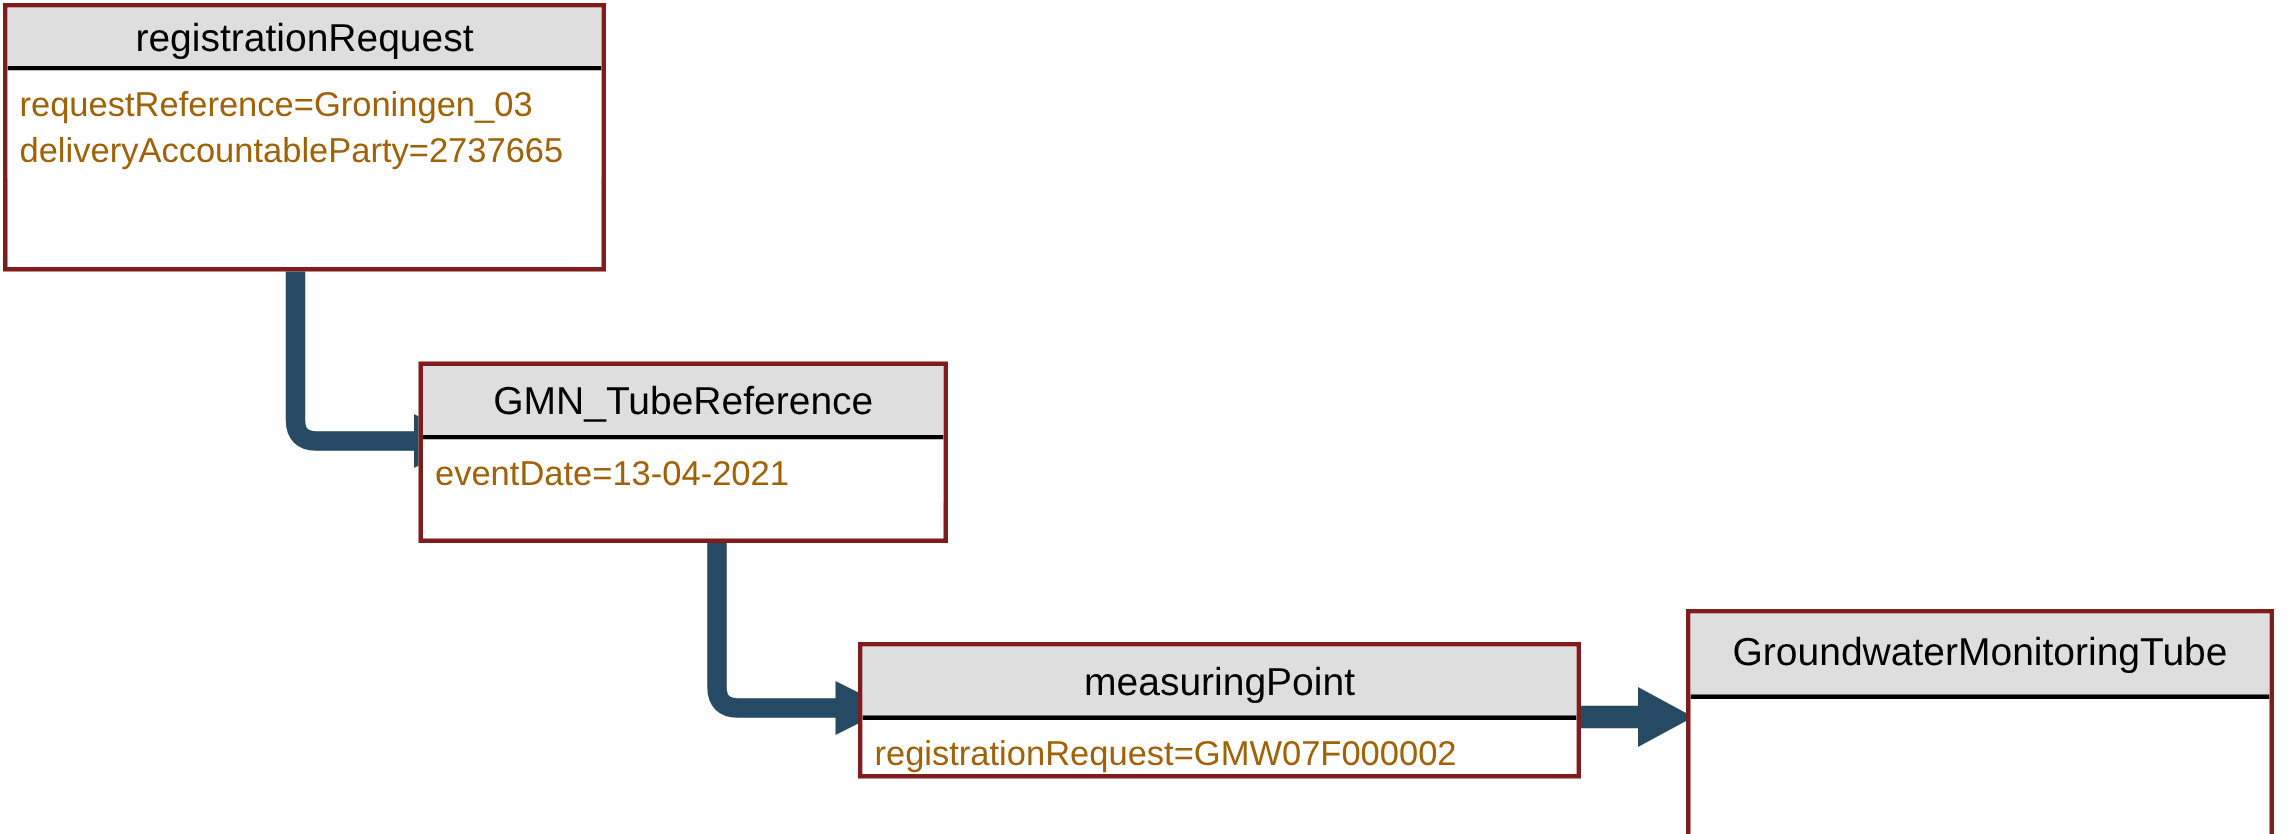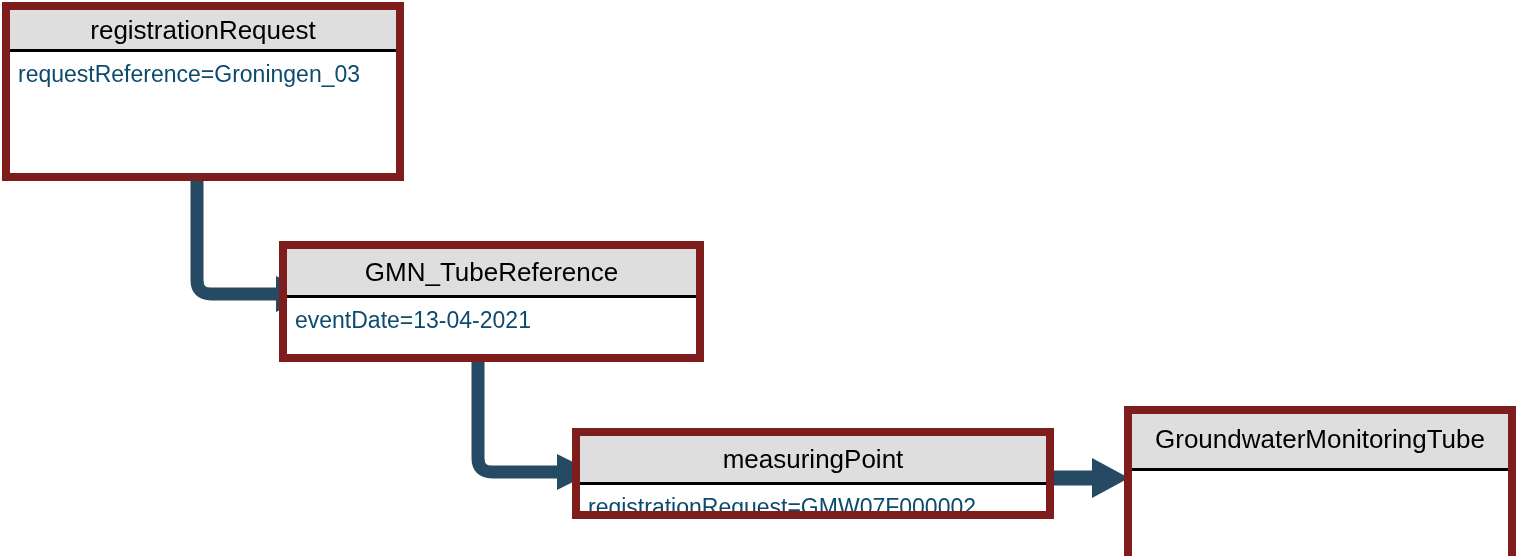--- a/index.html
+++ b/index.html
@@ -13,55 +13,55 @@
     height: 556px;
     background: #ffffff;
     overflow: hidden;
     font-family: "Liberation Sans", sans-serif;
   }
 
   
   .uml-box {
     position: absolute;
     box-sizing: border-box;
-    border: 8px solid #7f1d1d;
+    border: 3px solid #7f1d1d;
     background: #ffffff;
     overflow: hidden;
   }
   .uml-header {
     box-sizing: border-box;
     background: #dedede;
     border-bottom: 3px solid #000000;
     text-align: center;
     color: #000000;
     font-size: 26px;
     line-height: 1;
     white-space: nowrap;
     overflow: hidden;
   }
   .uml-body {
     box-sizing: border-box;
     background: #ffffff;
-    color: #0c4a6e;
+    color: #a16207;
     font-size: 23px;
     line-height: 1.33;
     padding: 7px 8px 4px 8px;
     overflow: hidden;
   }
   .uml-attr {
     white-space: nowrap;
     overflow: hidden;
   }
 
   
   #box-registration-request { left: 2px; top: 2px; width: 402px; height: 179px; }
   #box-registration-request .uml-header { height: 42px; padding-top: 7px; }
 
   
-  #box-gmn-tubereference { left: 279px; top: 241px; width: 425px; height: 121px; }
+  #box-gmn-tubereference { left: 279px; top: 241px; width: 353px; height: 121px; }
   #box-gmn-tubereference .uml-header { height: 49px; padding-top: 10px; }
 
   
   #box-measuringpoint { left: 572px; top: 428px; width: 482px; height: 91px; }
   #box-measuringpoint .uml-header { height: 49px; padding-top: 10px; }
 
   
   #box-groundwatermonitoringtube { left: 1124px; top: 406px; width: 392px; height: 174px; }
   #box-groundwatermonitoringtube .uml-header { height: 57px; padding-top: 12px; }
 
@@ -91,20 +91,21 @@
 
   <svg class="connector" id="connector-3" viewBox="0 0 110 52" width="110" height="52">
     <path d="M 0 26 L 68 26" fill="none" stroke="#264a63" stroke-width="15" stroke-linecap="butt"></path>
     <polygon points="62,6 99,26 62,46" fill="#264a63"></polygon>
   </svg>
 
   <div class="uml-box" id="box-registration-request">
     <div class="uml-header">registrationRequest</div>
     <div class="uml-body">
       <div class="uml-attr">requestReference=Groningen_03</div>
+      <div class="uml-attr">deliveryAccountableParty=2737665</div>
     </div>
   </div>
 
   <div class="uml-box" id="box-gmn-tubereference">
     <div class="uml-header">GMN_TubeReference</div>
     <div class="uml-body">
       <div class="uml-attr">eventDate=13-04-2021</div>
     </div>
   </div>
 

